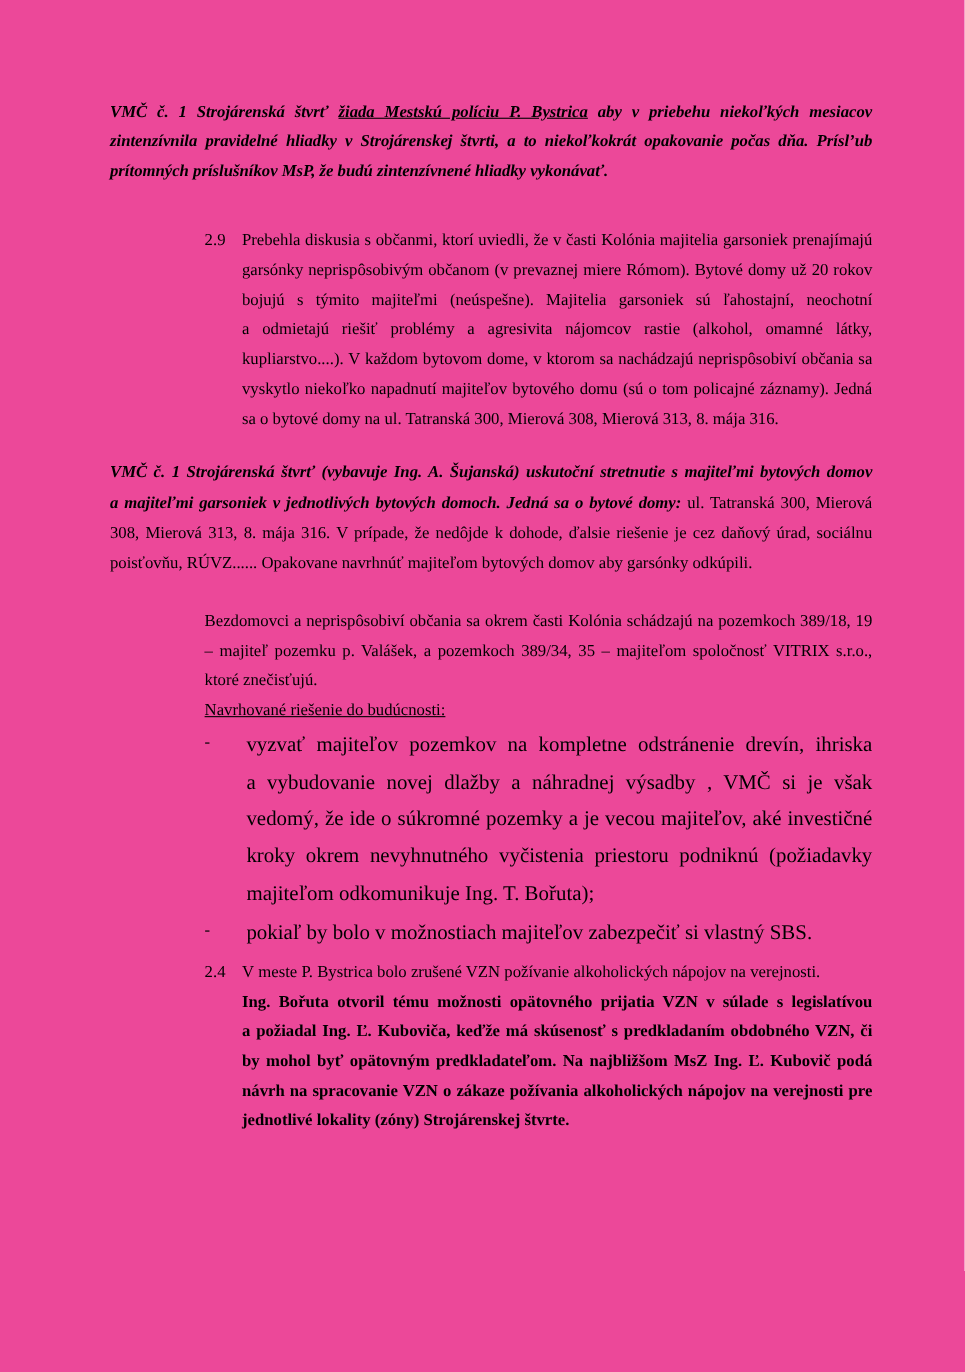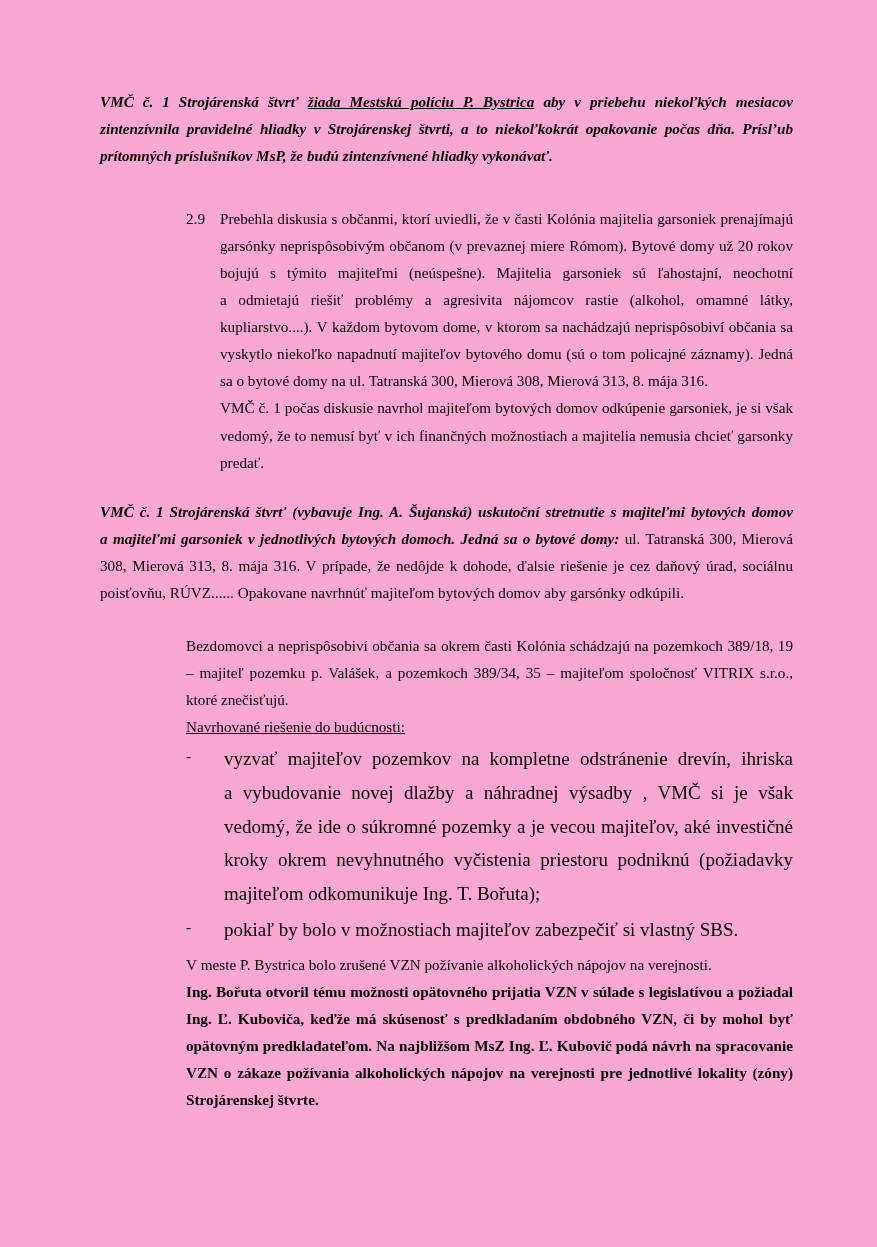--- a/index.html
+++ b/index.html
@@ -10,21 +10,21 @@
   body {
     font-family: "Liberation Serif", serif;
     color: #000000;
   }
   .page {
     width: 877px;
     height: 1247px;
     box-sizing: border-box;
     padding: 88px 84px 32px 100px;
     position: relative;
-    background: #f9a8d4;
+    background: #ec4899;
     overflow: hidden;
   }
   .para {
     text-align: justify;
     font-size: 15.2px;
     line-height: 1.78;
     margin: 0;
   }
   .bold-italic {
     font-weight: bold;
@@ -90,21 +90,20 @@
   <p class="para bold-italic block-head">
     <span>VMČ č. 1 Strojárenská štvrť </span><span class="underline">žiada Mestskú políciu P. Bystrica</span><span> aby v priebehu niekoľkých mesiacov zintenzívnila pravidelné hliadky v Strojárenskej štvrti, a to niekoľkokrát opakovanie počas dňa. Prísl’ub prítomných príslušníkov MsP, že budú zintenzívnené hliadky vykonávať.</span>
   </p>
 
   <div class="gap-sm"></div>
 
   <div class="numbered indent-block">
     <div class="num">2.9</div>
     <div class="body">
       <p class="para">Prebehla diskusia s&nbsp;občanmi, ktorí uviedli, že v&nbsp;časti Kolónia majitelia garsoniek prenajímajú garsónky neprispôsobivým občanom (v prevaznej miere Rómom). Bytové domy už 20 rokov bojujú s&nbsp;týmito majiteľmi (neúspešne). Majitelia garsoniek sú ľahostajní, neochotní a&nbsp;odmietajú riešiť problémy a&nbsp;agresivita nájomcov rastie (alkohol, omamné látky, kupliarstvo....). V&nbsp;každom bytovom dome, v&nbsp;ktorom sa nachádzajú neprispôsobiví občania sa vyskytlo niekoľko napadnutí majiteľov bytového domu (sú o&nbsp;tom policajné záznamy). Jedná sa o&nbsp;bytové domy na ul. Tatranská 300, Mierová 308, Mierová 313, 8. mája 316.</p>
-      <p class="para">VMČ č. 1 počas diskusie navrhol majiteľom bytových domov odkúpenie garsoniek, je si však vedomý, že to nemusí byť v&nbsp;ich finančných možnostiach a&nbsp;majitelia nemusia chcieť garsonky predať.</p>
     </div>
   </div>
 
   <div class="gap-md"></div>
 
   <p class="para">
     <span class="bold-italic">VMČ č. 1 Strojárenská štvrť (vybavuje Ing. A. Šujanská) uskutoční stretnutie s&nbsp;majiteľmi bytových domov a&nbsp;majiteľmi garsoniek v&nbsp;jednotlivých bytových domoch. Jedná sa o&nbsp;bytové domy: </span><span>ul. Tatranská 300, Mierová 308, Mierová 313, 8. mája 316. V prípade, že nedôjde k&nbsp;dohode, ďalsie riešenie je cez daňový úrad, sociálnu poisťovňu, RÚVZ...... Opakovane navrhnúť majiteľom bytových domov aby garsónky odkúpili.</span>
   </p>
 
   <div class="gap-md"></div>
@@ -120,19 +119,20 @@
         </li>
         <li class="dash-item">
           <span class="dash">-</span>
           <span class="dash-body">pokiaľ by bolo v&nbsp;možnostiach majiteľov zabezpečiť si vlastný SBS.</span>
         </li>
       </ul>
     </div>
   </div>
 
   <div class="numbered indent-block">
+    <div class="num">2.4</div>
     <div class="body">
       <p class="para">V&nbsp;meste P. Bystrica bolo zrušené VZN požívanie alkoholických nápojov na verejnosti.</p>
       <p class="para bold">Ing. Bořuta otvoril tému možnosti opätovného prijatia VZN v&nbsp;súlade s&nbsp;legislatívou a&nbsp;požiadal Ing. Ľ. Kuboviča, keďže má skúsenosť s&nbsp;predkladaním obdobného VZN, či by mohol byť opätovným predkladateľom. Na najbližšom MsZ Ing. Ľ. Kubovič podá návrh na spracovanie VZN o&nbsp;zákaze požívania alkoholických nápojov na verejnosti pre jednotlivé lokality (zóny) Strojárenskej štvrte.</p>
     </div>
   </div>
 
 </div>
 
 </body></html>

